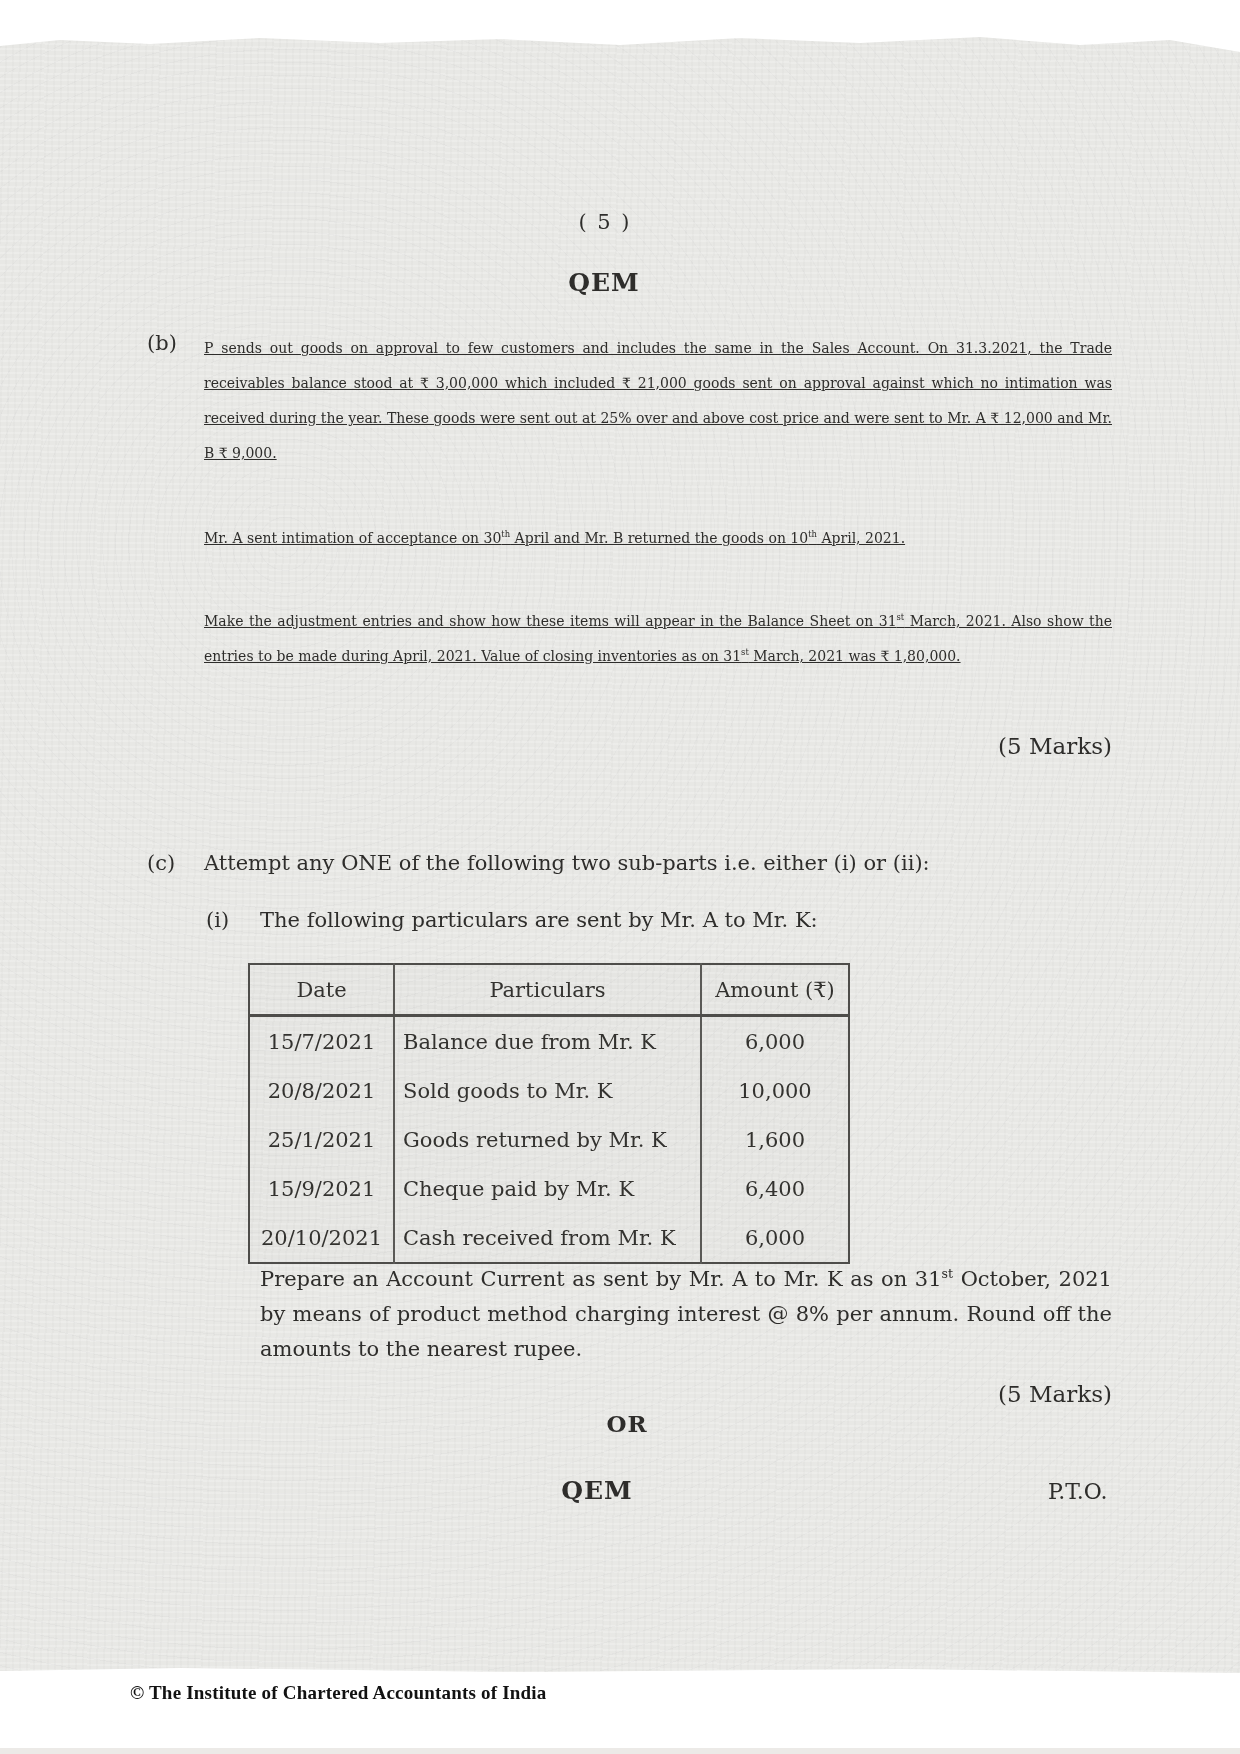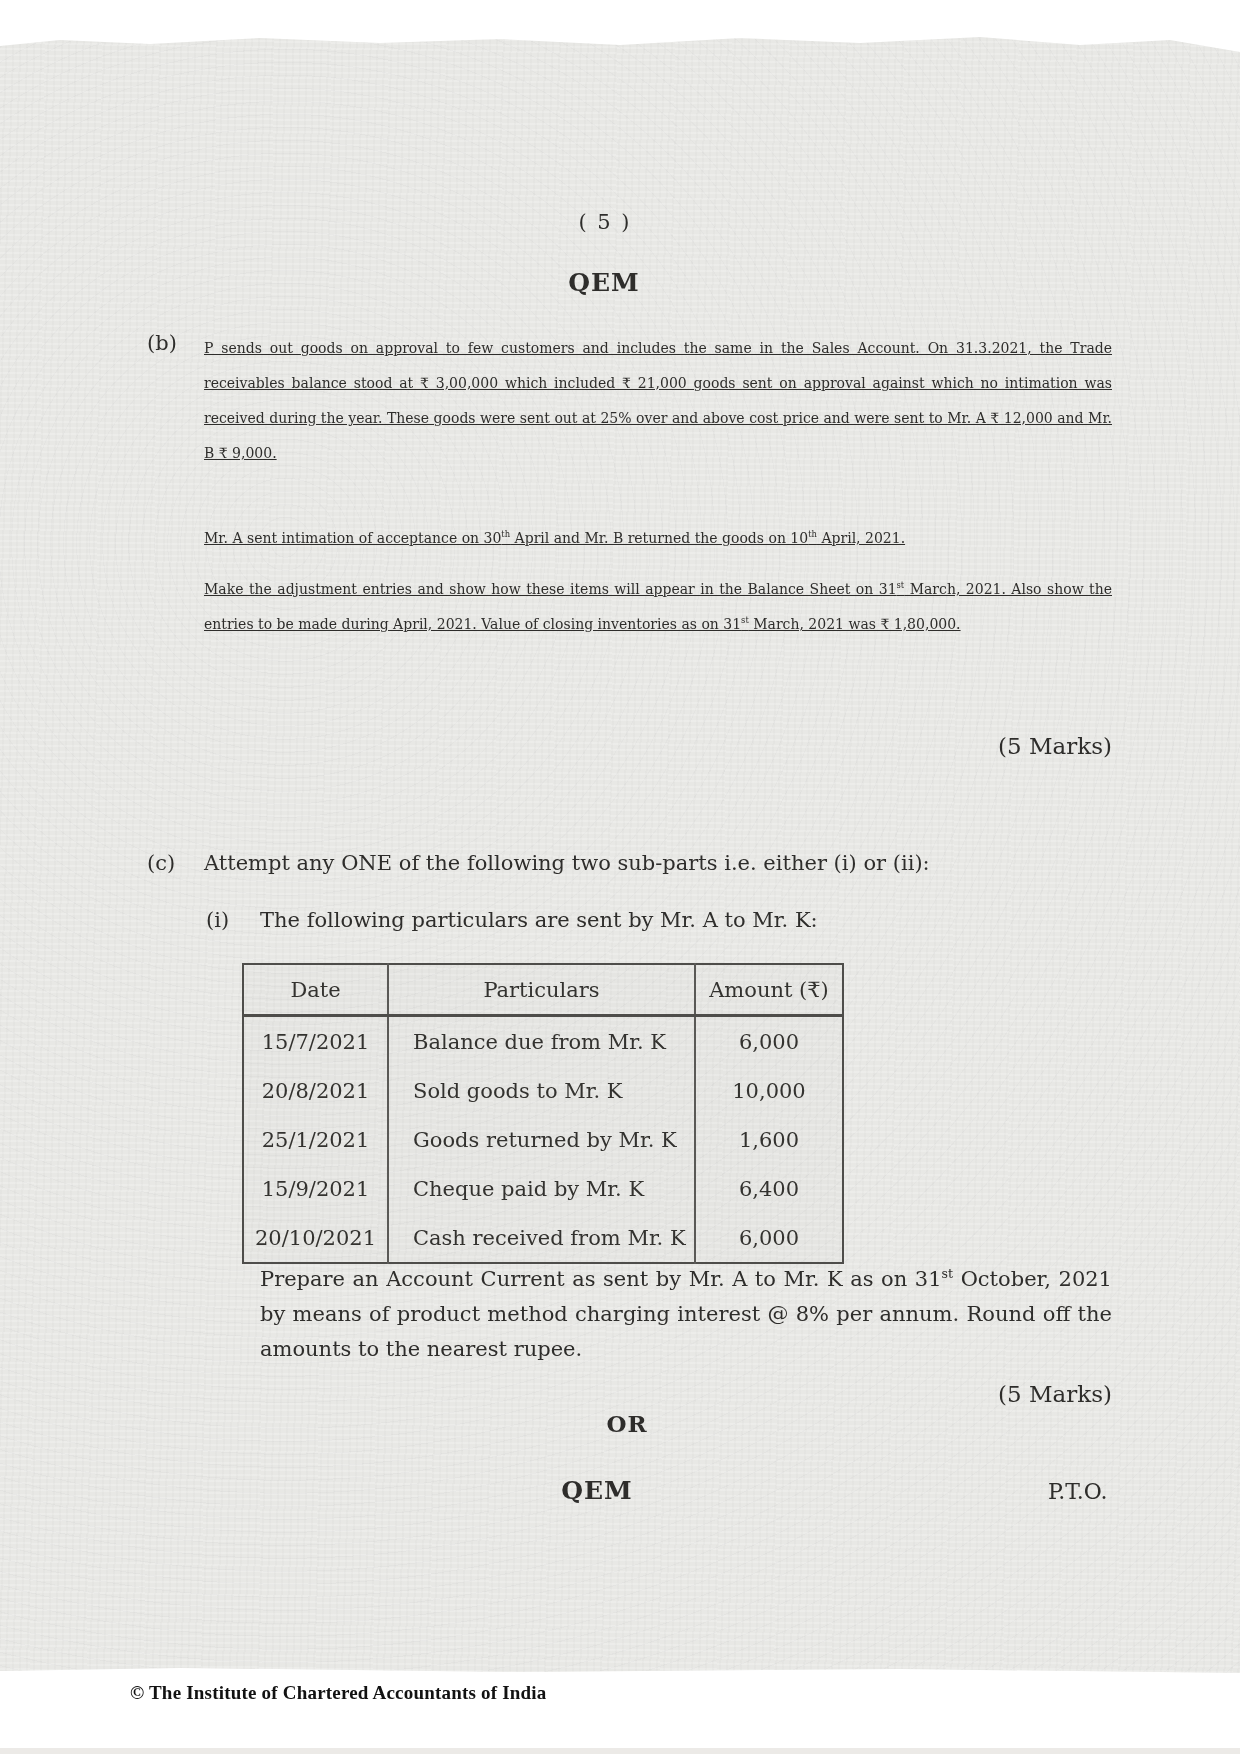--- a/index.html
+++ b/index.html
@@ -21,47 +21,47 @@
       1240px 1673px,900px 1669px,520px 1672px,180px 1668px,0 1671px);
   }
   .abs{position:absolute;}
   .pagenum{top:210px;left:0;width:1210px;text-align:center;font-size:21px;letter-spacing:2px;}
   .qem-top{top:268px;left:0;width:1208px;text-align:center;font-size:25px;font-weight:bold;letter-spacing:1px;}
   .q-label{font-size:21px;}
   .qb-label{left:147px;top:331px;}
   .para{left:204px;width:908px;font-size:14px;line-height:35px;text-align:justify;text-decoration:underline;}
   .p1{top:331px;}
   .p2{top:521px;}
-  .p3{top:572px;}
+  .p3{top:604px;}
   .marks{font-size:23px;text-align:right;}
   .marks1{left:204px;width:908px;top:733px;}
   .qc-label{left:147px;top:851px;}
   .qc-intro{left:204px;top:851px;width:930px;font-size:21px;white-space:nowrap;}
   .qi-label{left:206px;top:908px;}
   .qi-intro{left:260px;top:908px;width:870px;font-size:21px;white-space:nowrap;}
   table.particulars{
-    position:absolute;left:242px;top:963px;width:600px;
+    position:absolute;left:248px;top:963px;width:600px;
     border-collapse:collapse;table-layout:fixed;
     font-size:21px;color:#33322f;
     border:2px solid #4e4d4a;
     background:rgba(0,0,0,0.012);
   }
   table.particulars col.c-date{width:145px;}
   table.particulars col.c-part{width:307px;}
   table.particulars col.c-amt{width:148px;}
   table.particulars th{
     height:47px;font-weight:normal;font-size:21px;text-align:center;
     border-right:2px solid #5a5956;border-bottom:3px solid #4e4d4a;
   }
   table.particulars td{
     height:47px;border-right:2px solid #5a5956;vertical-align:middle;
   }
   table.particulars th:last-child,table.particulars td:last-child{border-right:none;}
   td.cell-date{text-align:center;}
-  td.cell-part{text-align:left;padding-left:24px;}
+  td.cell-part{text-align:left;padding-left:8px;}
   td.cell-amt{text-align:center;}
   .qi-instruction{left:260px;width:852px;top:1262px;font-size:21px;line-height:35px;text-align:justify;}
   .marks2{left:260px;width:852px;top:1381px;}
   .or-sep{top:1410px;left:0;width:1238px;text-align:center;font-size:23px;font-weight:bold;letter-spacing:1px;padding-left:8px;}
   .qem-bottom{top:1476px;left:0;width:1194px;text-align:center;font-size:25px;font-weight:bold;letter-spacing:1px;}
   .pto{top:1479px;left:1048px;font-size:22px;}
   .copyright{
     top:1682px;left:130px;font-size:19px;font-weight:bold;color:#121212;
     font-family:"Liberation Serif","DejaVu Serif",serif;letter-spacing:0.2px;
   }

